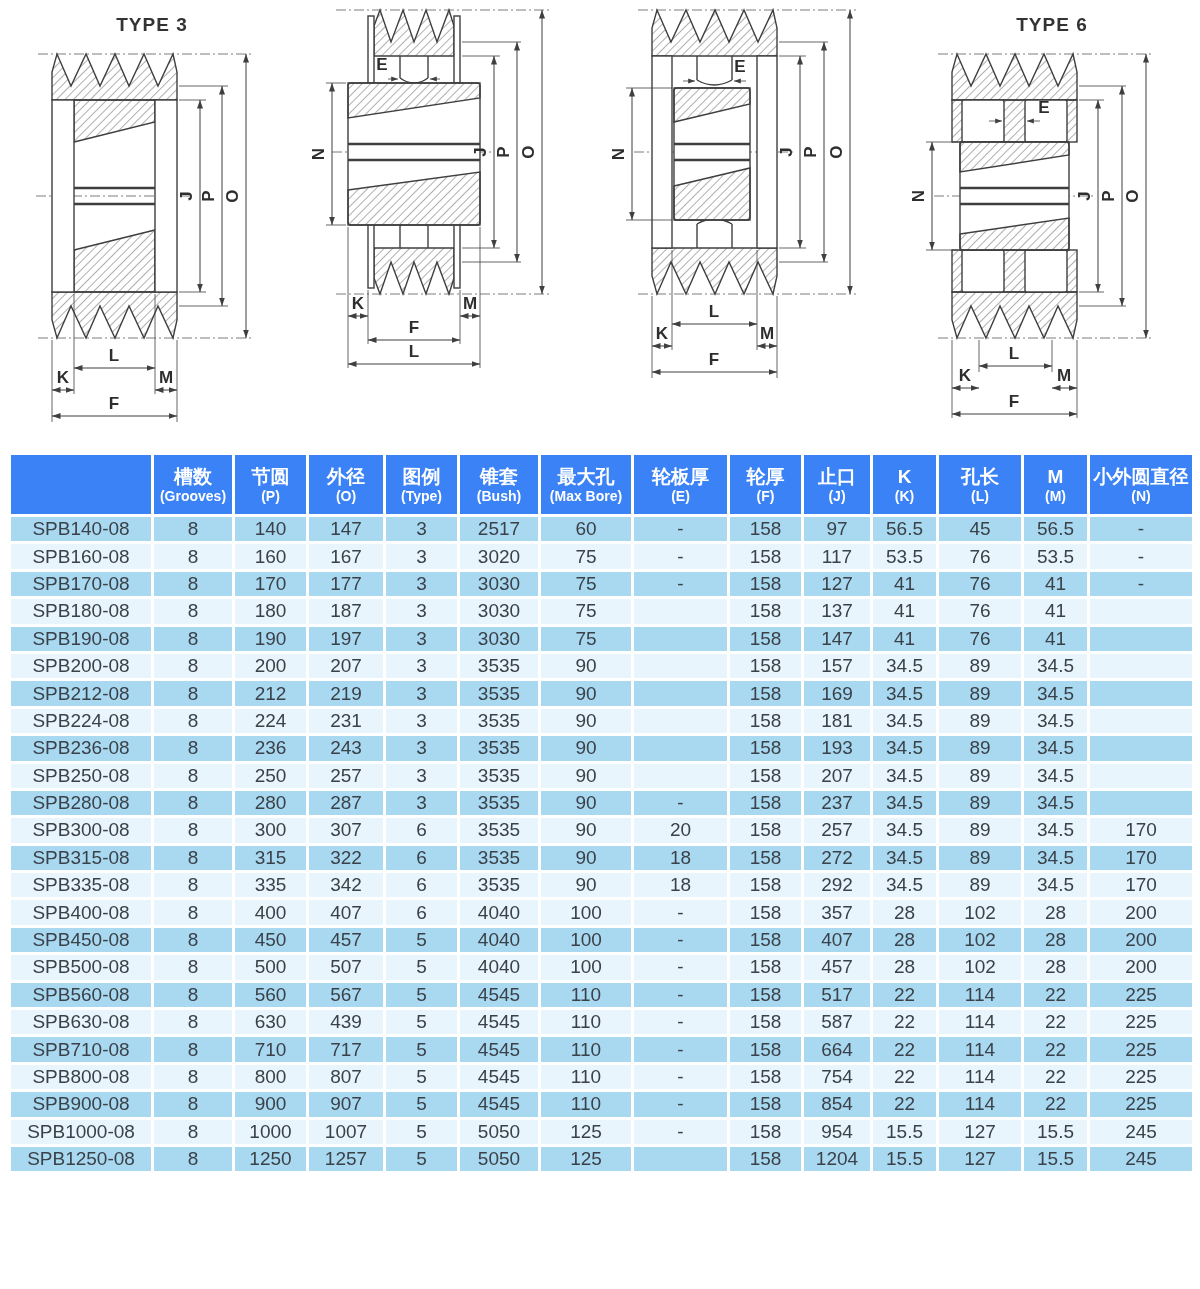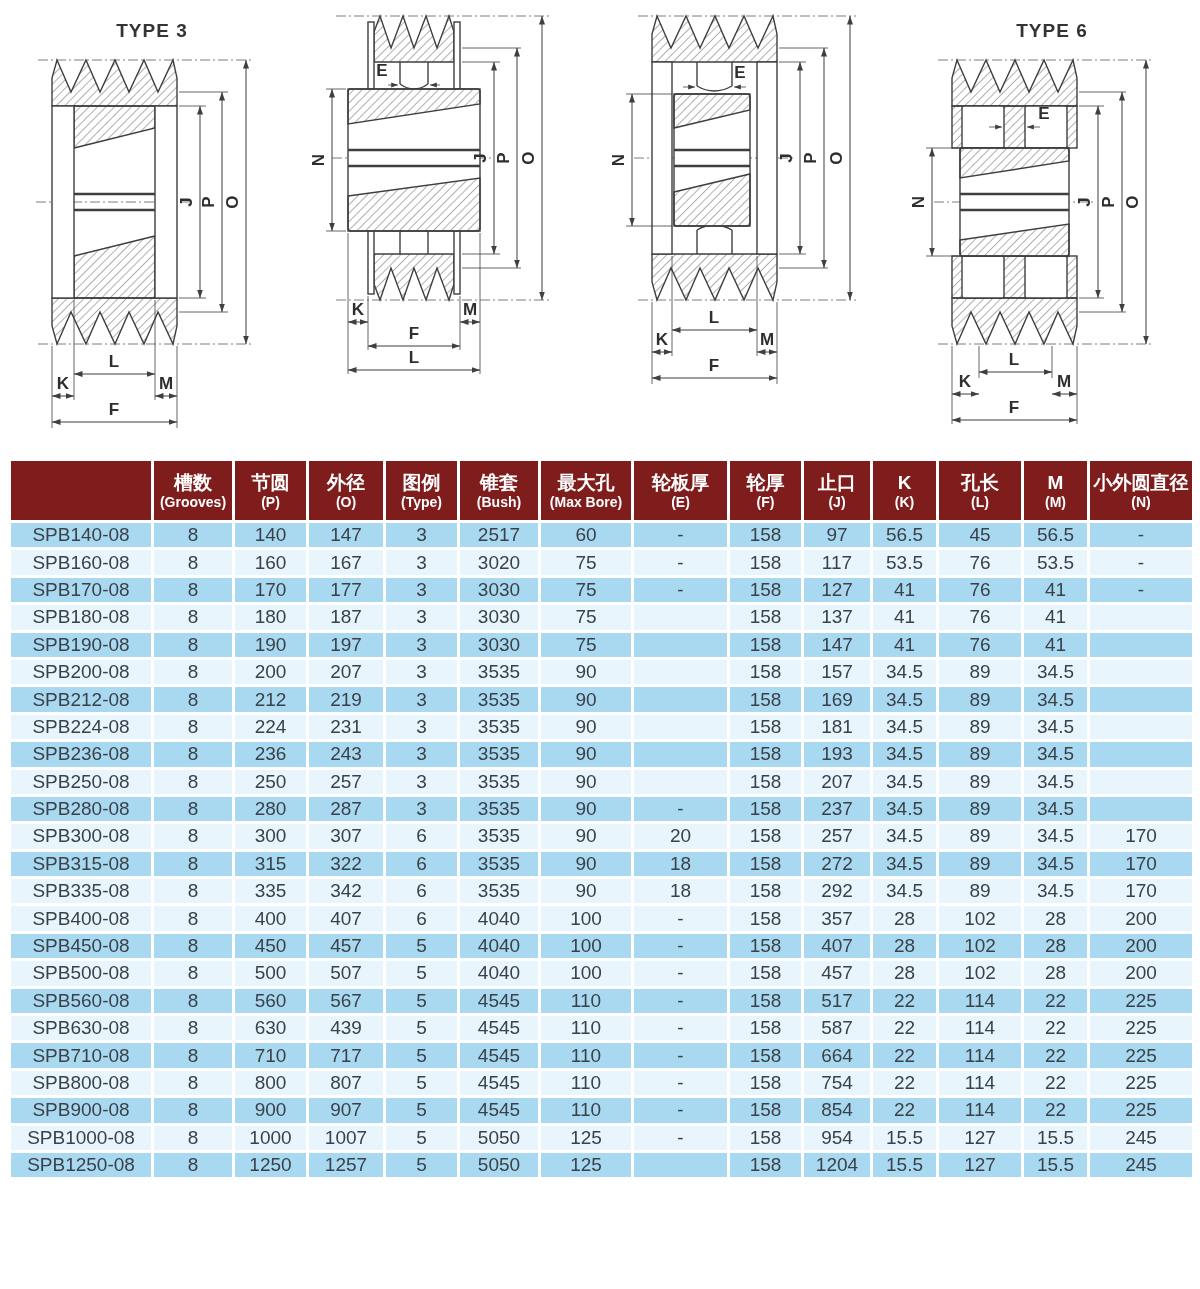--- a/index.html
+++ b/index.html
@@ -1,39 +1,39 @@
 <!DOCTYPE html>
 <html><head>
 <meta charset="utf-8">
 <style>
   * { margin:0; padding:0; box-sizing:border-box; }
   body {
     width:1200px; height:1289px; background:#ffffff;
     font-family:"Liberation Sans", sans-serif; color:#3b4148;
   }
-  .diagrams { display:flex; padding:6px 2px 0 2px; }
+  .diagrams { display:flex; padding:0 2px 0 2px; }
   .panel { width:300px; position:relative; }
   .pt {
     height:44px; line-height:50px; text-align:center; width:74%; margin:0 auto 0 13%;
     font-weight:bold; font-size:19px; color:#333; letter-spacing:1px;
   }
   svg.dwg { display:block; }
   .ln  { stroke:#3f3f3f; stroke-width:1.4; fill:none; }
   .fl  { fill:#ffffff; stroke:#3f3f3f; stroke-width:1.4; }
   .ht  { fill:url(#hch); stroke:#3f3f3f; stroke-width:1.4; }
   .dim { stroke:#3f3f3f; stroke-width:1; fill:none; marker-start:url(#mS); marker-end:url(#mE); }
   .ext { stroke:#3f3f3f; stroke-width:0.8; }
   .cl  { stroke:#6e6e6e; stroke-width:0.9; stroke-dasharray:10 3 2 3; fill:none; }
   .bore{ stroke:#3f3f3f; stroke-width:2.6; }
   .dl  { font:bold 17px "Liberation Sans",sans-serif; fill:#2e2e2e; }
 
   .tbl-wrap { margin:18px 8px 0 8px; }
   table { width:1184px; border-collapse:collapse; table-layout:fixed; }
   th, td { border:3px solid #ffffff; text-align:center; vertical-align:middle; overflow:hidden; }
-  thead th { background:#7f1d1d; color:#ffffff; height:62px; padding:4px 0; }
+  thead th { background:#3b82f6; color:#ffffff; height:62px; padding:4px 0; }
   thead .h-cn { font-size:19px; font-weight:bold; line-height:23px; }
   thead .h-en { font-size:14px; font-weight:bold; line-height:17px; }
   tbody td { height:27.4px; font-size:19px; color:#3b4148; padding:0; }
   tr.r-a td { background:#a9d9f1; }
   tr.r-b td { background:#e8f5fd; }
 </style>
 </head>
 <body>
 
 <svg width="0" height="0" style="position:absolute">

